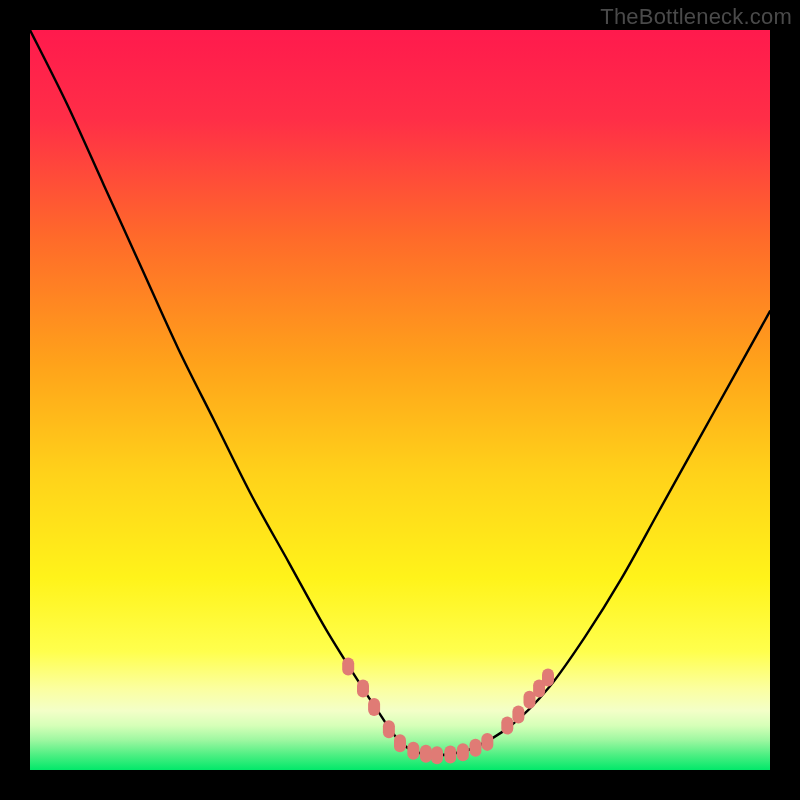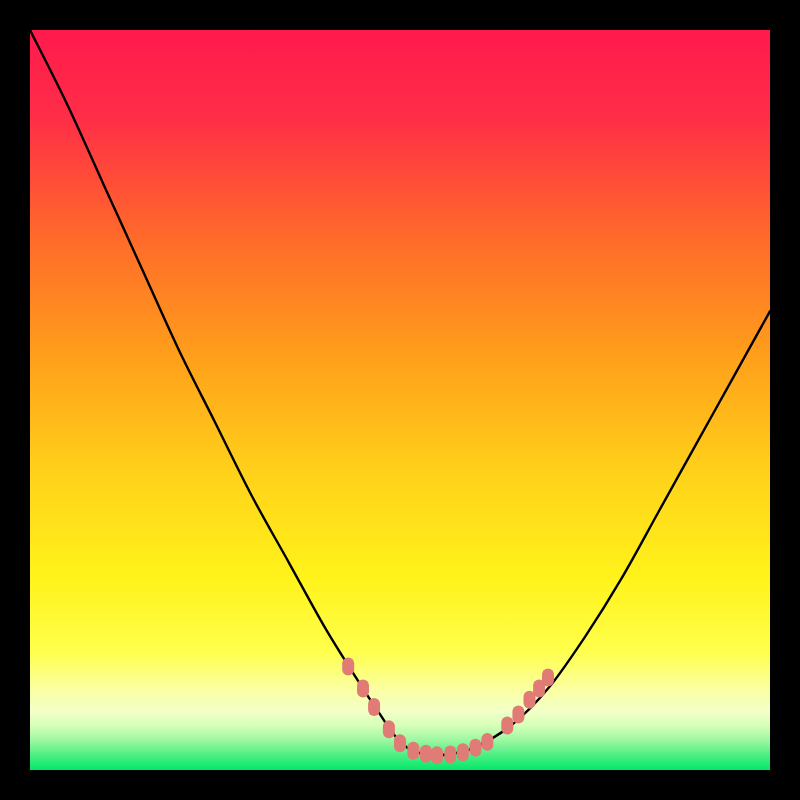--- a/index.html
+++ b/index.html
@@ -80,13 +80,14 @@
           <rect x="439.48" y="708.80" width="12" height="18" rx="6" ry="6" fill="#e07b75"></rect>
           <rect x="451.32" y="702.88" width="12" height="18" rx="6" ry="6" fill="#e07b75"></rect>
           <rect x="471.30" y="686.60" width="12" height="18" rx="6" ry="6" fill="#e07b75"></rect>
           <rect x="482.40" y="675.50" width="12" height="18" rx="6" ry="6" fill="#e07b75"></rect>
           <rect x="493.50" y="660.70" width="12" height="18" rx="6" ry="6" fill="#e07b75"></rect>
           <rect x="503.12" y="649.60" width="12" height="18" rx="6" ry="6" fill="#e07b75"></rect>
           <rect x="512.00" y="638.50" width="12" height="18" rx="6" ry="6" fill="#e07b75"></rect>
         </g>
     </svg>
   </div>
+  <div class="watermark">TheBottleneck.com</div>
 </div>
 
 </body></html>

